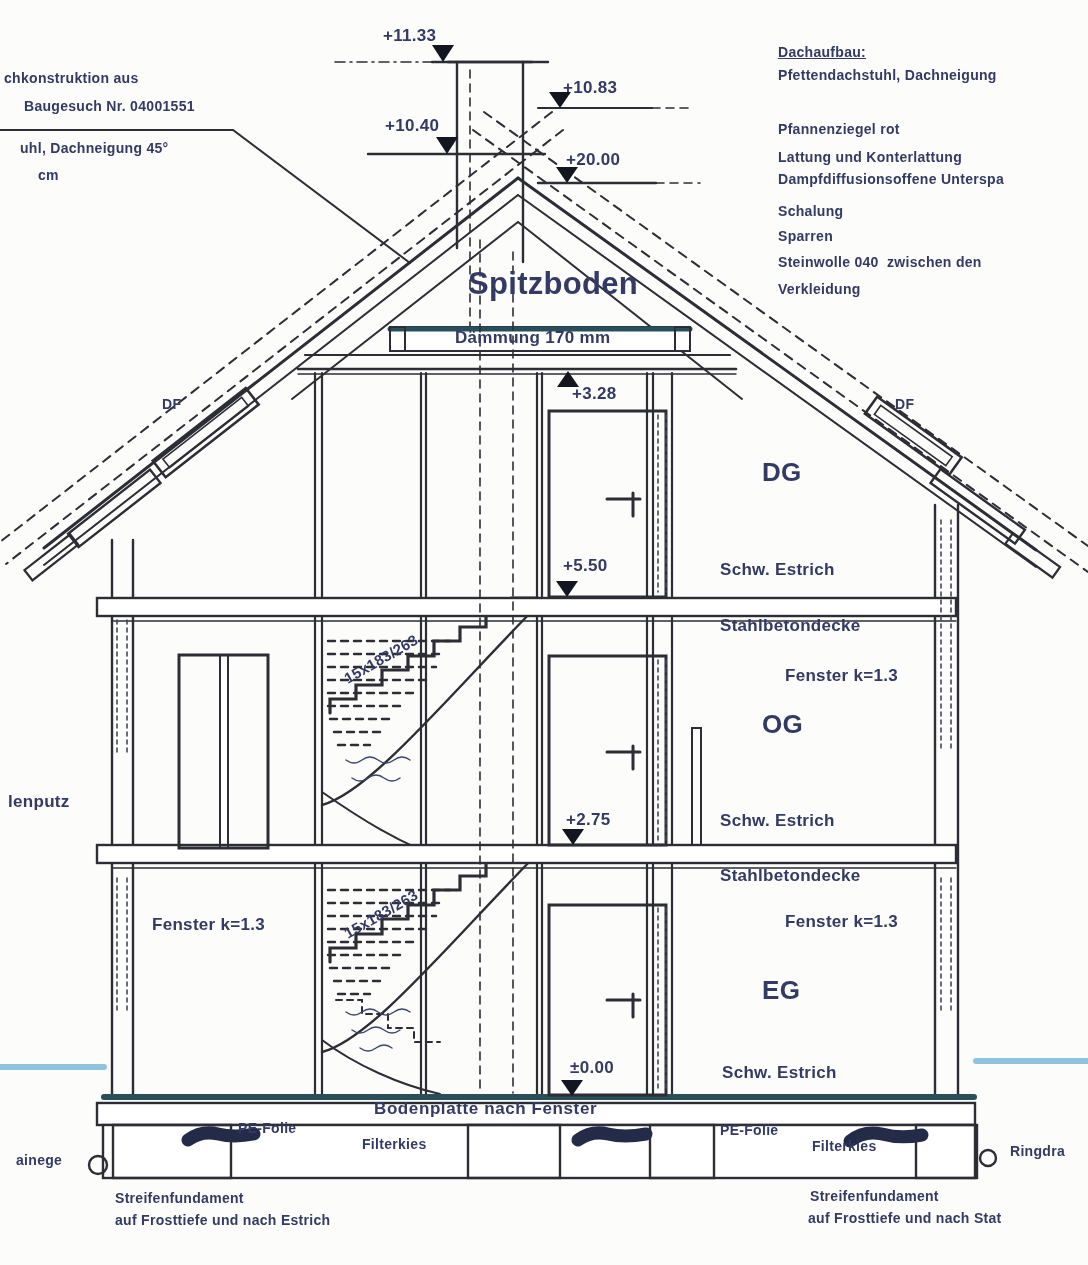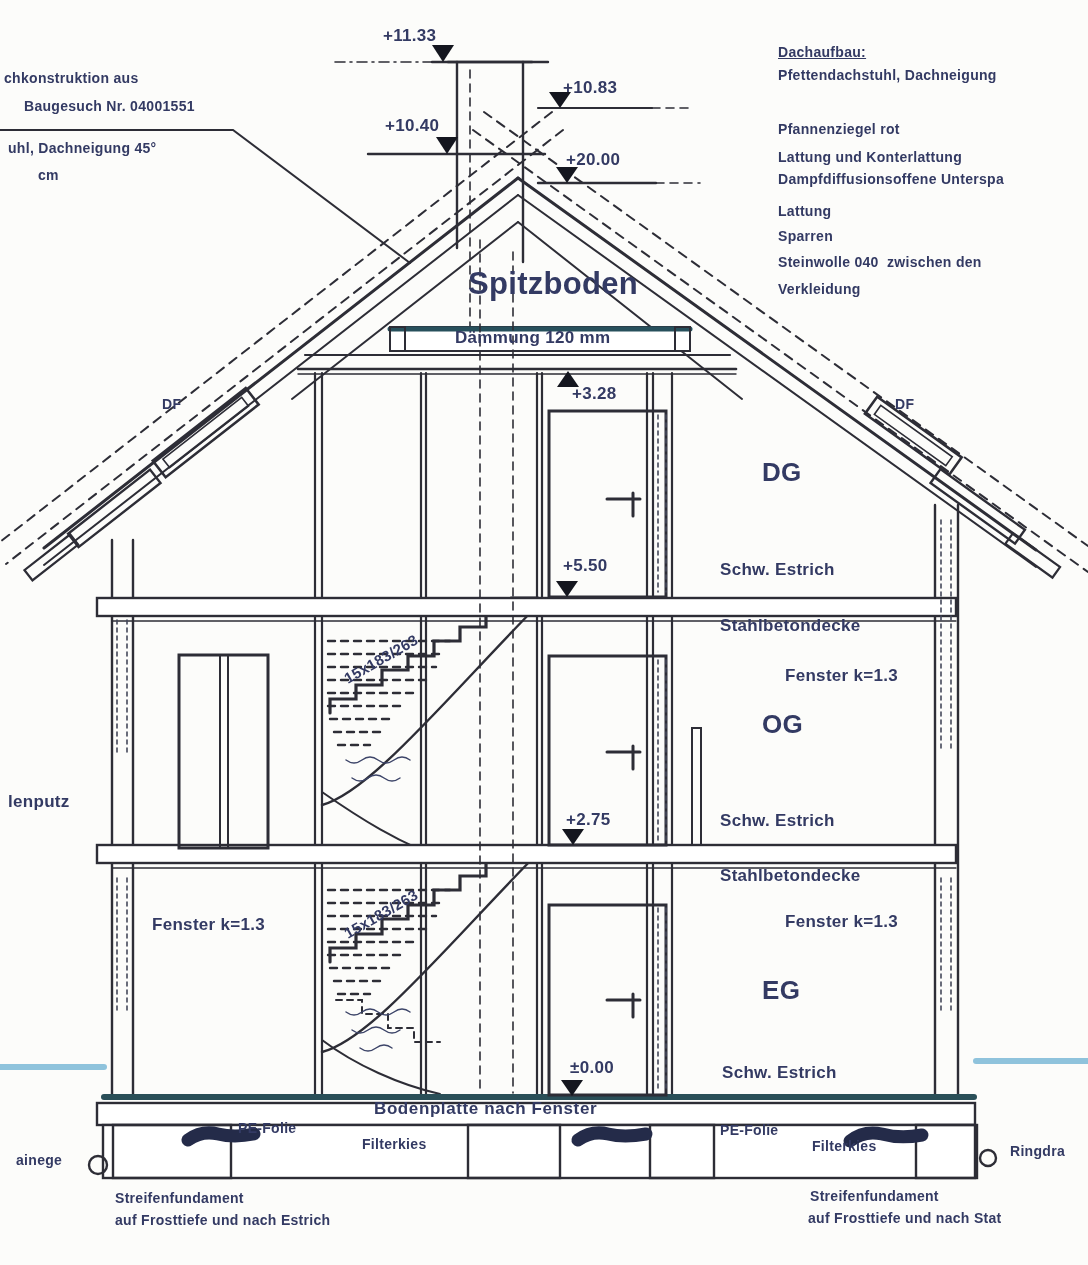--- a/index.html
+++ b/index.html
@@ -229,29 +229,29 @@
     <polygon points="561,1080 583,1080 572,1096"></polygon>
   </g>
 
   <g>
     <polyline points="0,130 233,130 410,263" stroke-width="2"></polyline>
   </g>
 </svg>
 
 <div class="lbl fs16" style="left:4px;top:70px">chkonstruktion aus</div>
 <div class="lbl fs16" style="left:24px;top:98px">Baugesuch Nr. 04001551</div>
-<div class="lbl fs16" style="left:8px;top:140px">uhl, Dachneigung 45°</div>
+<div class="lbl fs16" style="left:20px;top:140px">uhl, Dachneigung 45°</div>
 <div class="lbl fs16" style="left:38px;top:167px">cm</div>
 
 <div class="lbl fs16 underline" style="left:778px;top:44px">Dachaufbau:</div>
 <div class="lbl fs16" style="left:778px;top:67px">Pfettendachstuhl, Dachneigung</div>
 <div class="lbl fs16" style="left:778px;top:121px">Pfannenziegel rot</div>
 <div class="lbl fs16" style="left:778px;top:149px">Lattung und Konterlattung</div>
 <div class="lbl fs16" style="left:778px;top:171px">Dampfdiffusionsoffene Unterspa</div>
-<div class="lbl fs16" style="left:778px;top:203px">Lattung</div>
+<div class="lbl fs16" style="left:778px;top:203px">Schalung</div>
 <div class="lbl fs16" style="left:778px;top:228px">Sparren</div>
 <div class="lbl fs16" style="left:778px;top:254px">Steinwolle 040  zwischen den</div>
 <div class="lbl fs16" style="left:778px;top:281px">Verkleidung</div>
 
 <div class="lbl fs17" style="left:383px;top:26px">+11.33</div>
 <div class="lbl fs17" style="left:563px;top:78px">+10.83</div>
 <div class="lbl fs17" style="left:385px;top:116px">+10.40</div>
 <div class="lbl fs17" style="left:566px;top:150px">+20.00</div>
 <div class="lbl fs17" style="left:572px;top:384px">+3.28</div>
 <div class="lbl fs17" style="left:563px;top:556px">+5.50</div>
@@ -259,21 +259,21 @@
 <div class="lbl fs17" style="left:570px;top:1058px">±0.00</div>
 
 <div class="lbl fs27" style="left:468px;top:266px">Spitzboden</div>
 <div class="lbl fs26" style="left:762px;top:458px">DG</div>
 <div class="lbl fs26" style="left:762px;top:710px">OG</div>
 <div class="lbl fs26" style="left:762px;top:976px">EG</div>
 
 <div class="lbl fs16" style="left:162px;top:396px">DF</div>
 <div class="lbl fs16" style="left:895px;top:396px">DF</div>
 
-<div class="lbl fs17" style="left:455px;top:328px">Dämmung 120 mm</div>
+<div class="lbl fs17" style="left:455px;top:328px">Dämmung 170 mm</div>
 <div class="lbl fs17" style="left:720px;top:560px">Schw. Estrich</div>
 <div class="lbl fs17" style="left:720px;top:616px">Stahlbetondecke</div>
 <div class="lbl fs17" style="left:720px;top:811px">Schw. Estrich</div>
 <div class="lbl fs17" style="left:720px;top:866px">Stahlbetondecke</div>
 <div class="lbl fs17" style="left:722px;top:1063px">Schw. Estrich</div>
 
 <div class="lbl fs17" style="left:785px;top:666px">Fenster k=1.3</div>
 <div class="lbl fs17" style="left:152px;top:915px">Fenster k=1.3</div>
 <div class="lbl fs17" style="left:785px;top:912px">Fenster k=1.3</div>
 

